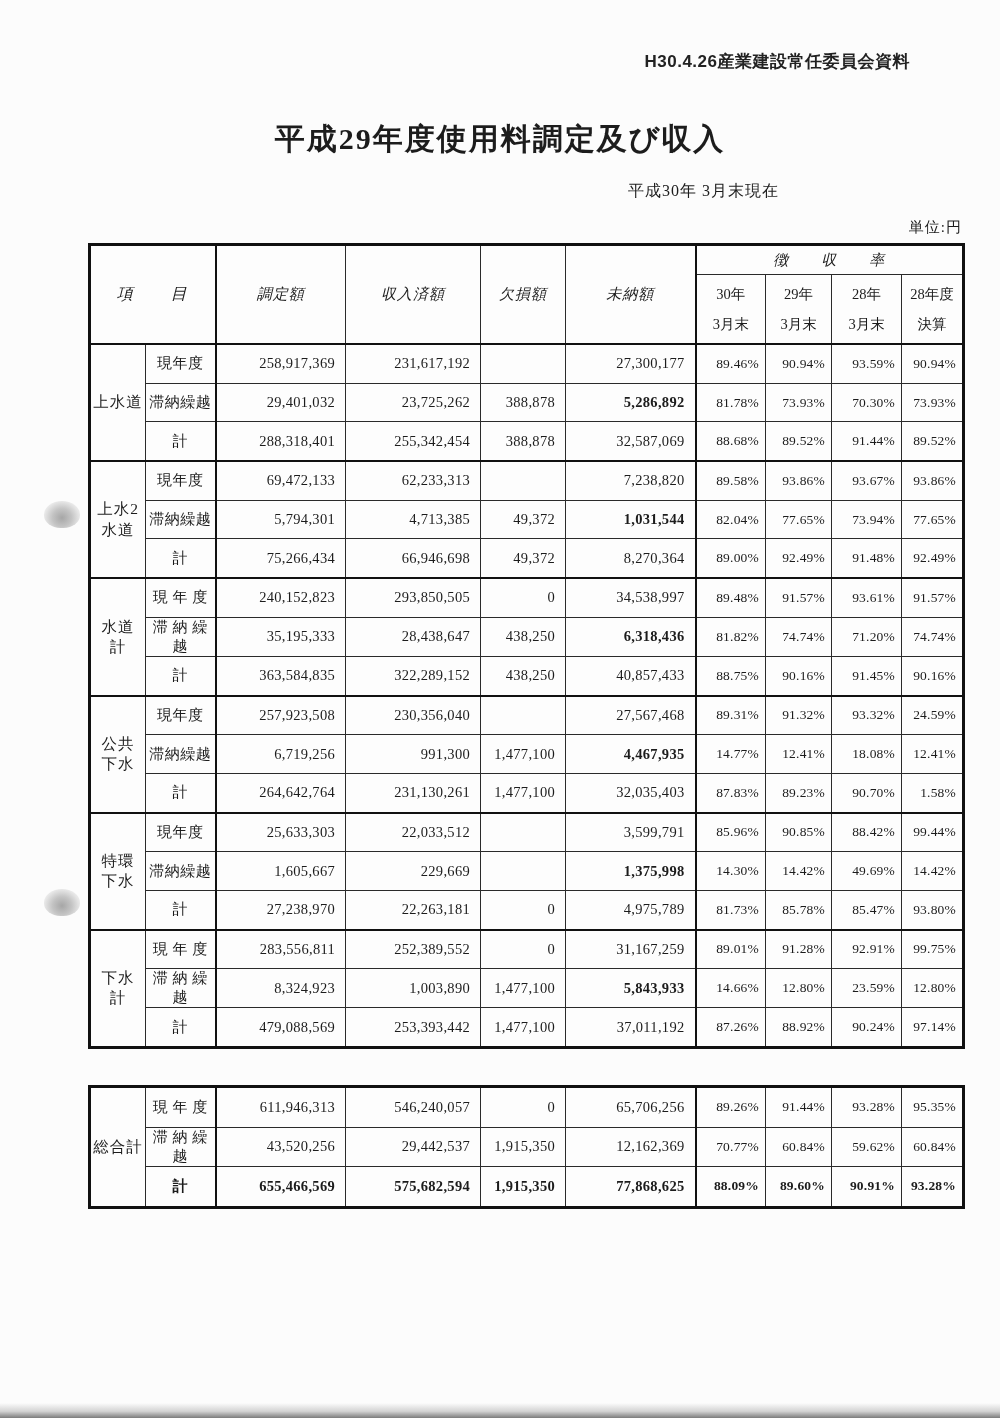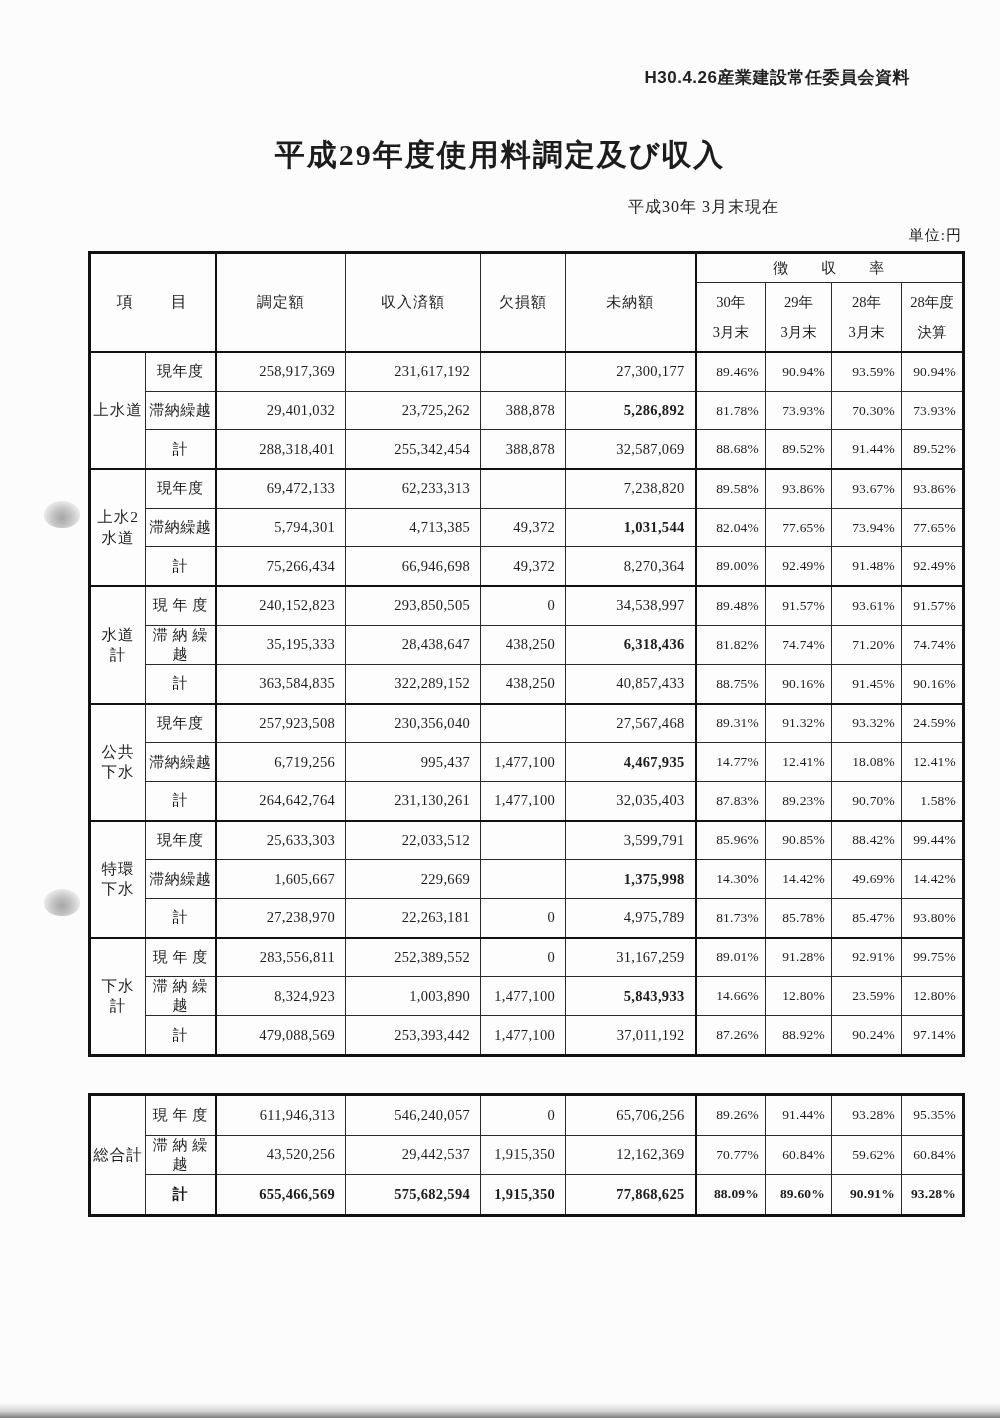--- a/index.html
+++ b/index.html
@@ -6,21 +6,21 @@
   .page{
     position:relative;
     width:1000px;height:1418px;
     margin:0 auto;
     background:#fcfcfc;
     font-family:"Liberation Serif","DejaVu Serif",serif;
     color:#1c1c1c;
     overflow:hidden;
   }
   .note{
-    padding-top:66px;
+    padding-top:50px;
     padding-right:90px;
     text-align:right;
     font-family:"Liberation Sans","DejaVu Sans",sans-serif;
     font-size:17px;
     font-weight:600;
     letter-spacing:0.5px;
     color:#222;
   }
   .title{
     margin-top:46px;
@@ -29,21 +29,21 @@
     font-weight:700;
     letter-spacing:2px;
   }
   .subtitle{
     margin-top:21px;
     margin-left:628px;
     font-size:16px;
     letter-spacing:1px;
   }
   .unit{
-    margin-top:8px;
+    margin-top:16px;
     margin-right:38px;
     margin-bottom:6px;
     text-align:right;
     font-size:15px;
     letter-spacing:1px;
   }
   table{
     border-collapse:collapse;
     table-layout:fixed;
     width:874px;
@@ -57,21 +57,21 @@
     padding:0;
     vertical-align:middle;
     font-weight:400;
     overflow:hidden;
   }
   
   table{border:3px solid #111;}
   
   col.c-label + col{ }
   .v-thick-l{border-left:2.5px solid #111;}
-  .hdr-row1 th{height:28px;font-size:15px;letter-spacing:1px;}
+  .hdr-row1 th{height:28px;font-size:15px;letter-spacing:1px;font-style:italic;}
   .hdr-row2 th{height:68px;font-size:14.5px;white-space:pre-line;line-height:2.1;margin-left:32px;}
   th.item-head{font-size:16px;letter-spacing:2px;}
   thead tr.hdr-row2 th{border-bottom:2.5px solid #111;}
   thead th.span2{border-bottom:2.5px solid #111;}
   tbody th,tbody td{height:37.7px;font-size:14.5px;}
   #total-table tbody th,#total-table tbody td{height:38.6px;}
   th.group-cell{
     font-size:15.5px;
     white-space:pre-line;
     line-height:1.3;
@@ -259,21 +259,21 @@
     <td class="num"></td>
     <td class="num">27,567,468</td>
     <td class="pct v-thick-l">89.31%</td>
     <td class="pct">91.32%</td>
     <td class="pct">93.32%</td>
     <td class="pct">24.59%</td>
   </tr>
         <tr>
     <th class="label-cell">滞納繰越</th>
     <td class="num v-thick-l">6,719,256</td>
-    <td class="num">995,437</td>
+    <td class="num">991,300</td>
     <td class="num">1,477,100</td>
     <td class="num bold-cell">4,467,935</td>
     <td class="pct v-thick-l">14.77%</td>
     <td class="pct">12.41%</td>
     <td class="pct">18.08%</td>
     <td class="pct">12.41%</td>
   </tr>
         <tr class="group-end">
     <th class="label-cell">計</th>
     <td class="num v-thick-l">264,642,764</td>

